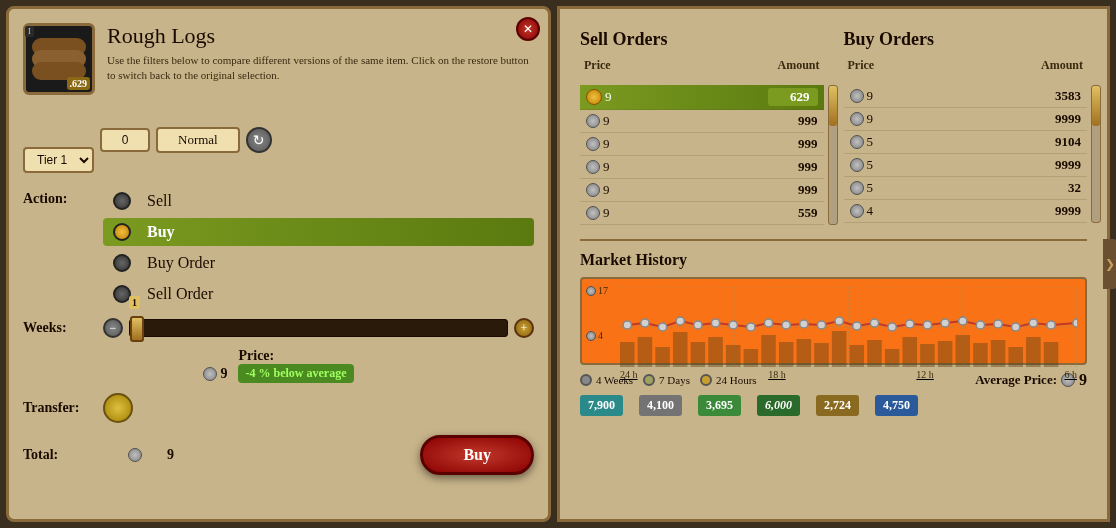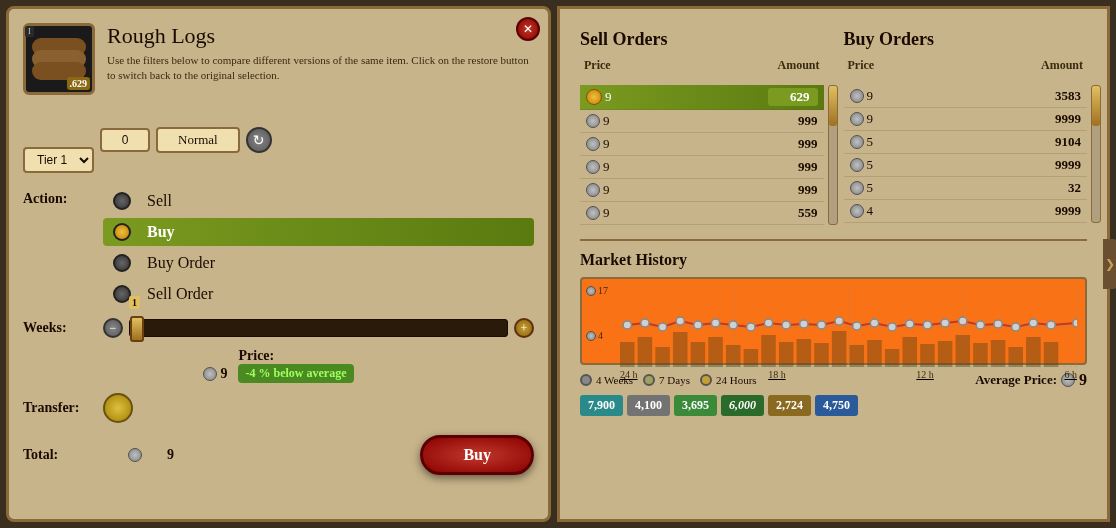--- a/index.html
+++ b/index.html
@@ -524,21 +524,21 @@
       gap: 4px;
       font-size: 13px;
       color: #1a0a00;
       font-weight: bold;
       margin-left: auto;
     }
 
     
     .bottom-badges {
       display: flex;
-      gap: 4px;
+      gap: 16px;
       margin-top: 6px;
     }
 
     .badge {
       padding: 3px 8px;
       border-radius: 3px;
       font-size: 12px;
       font-weight: bold;
       color: #fff;
     }

